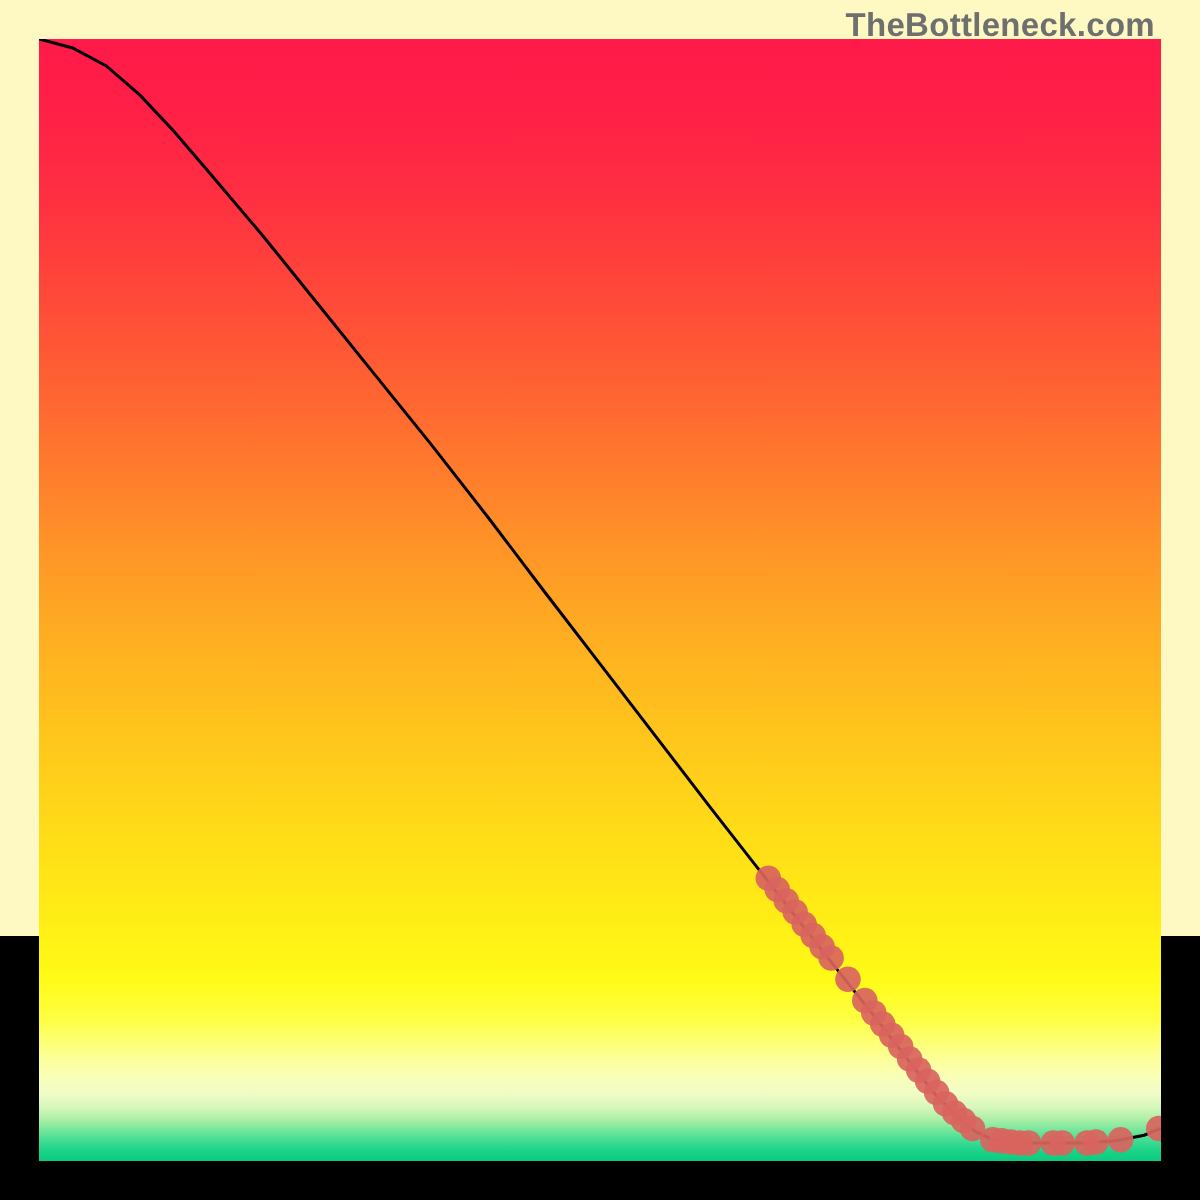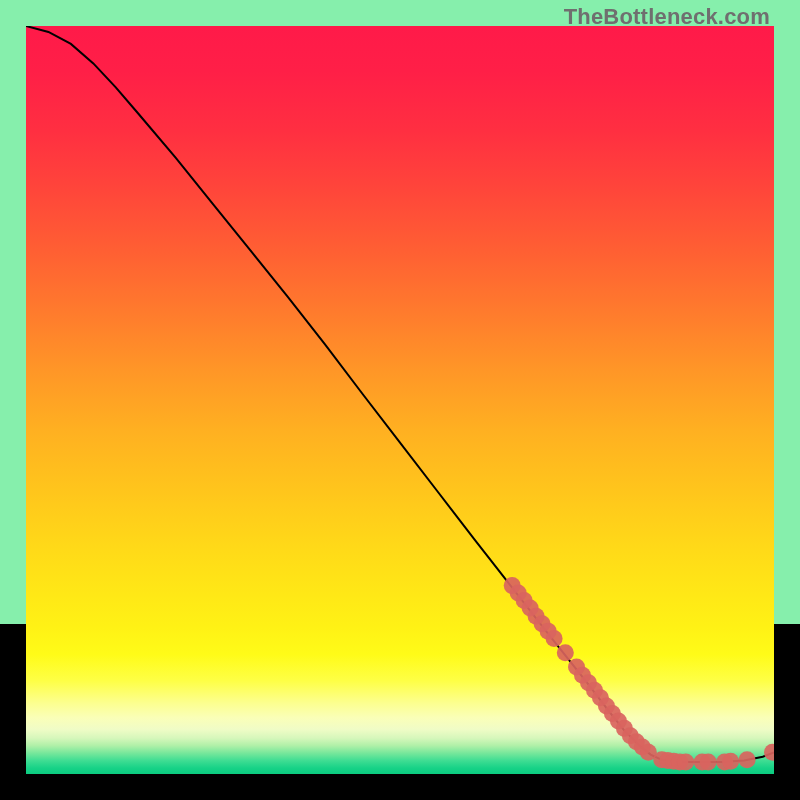--- a/index.html
+++ b/index.html
@@ -10,21 +10,21 @@
     background: #000;
     overflow: hidden;
     font-family: Arial, Helvetica, sans-serif;
   }
   .frame {
     position: absolute;
     left: 0;
     top: 0;
     width: 800px;
     height: 624px;
-    background: #86efac;
+    background: #fef9c3;
   }
   .plot {
     position: absolute;
     left: 26px;
     top: 26px;
     width: 748px;
     height: 748px;
     overflow: hidden;
   }
   .watermark {

